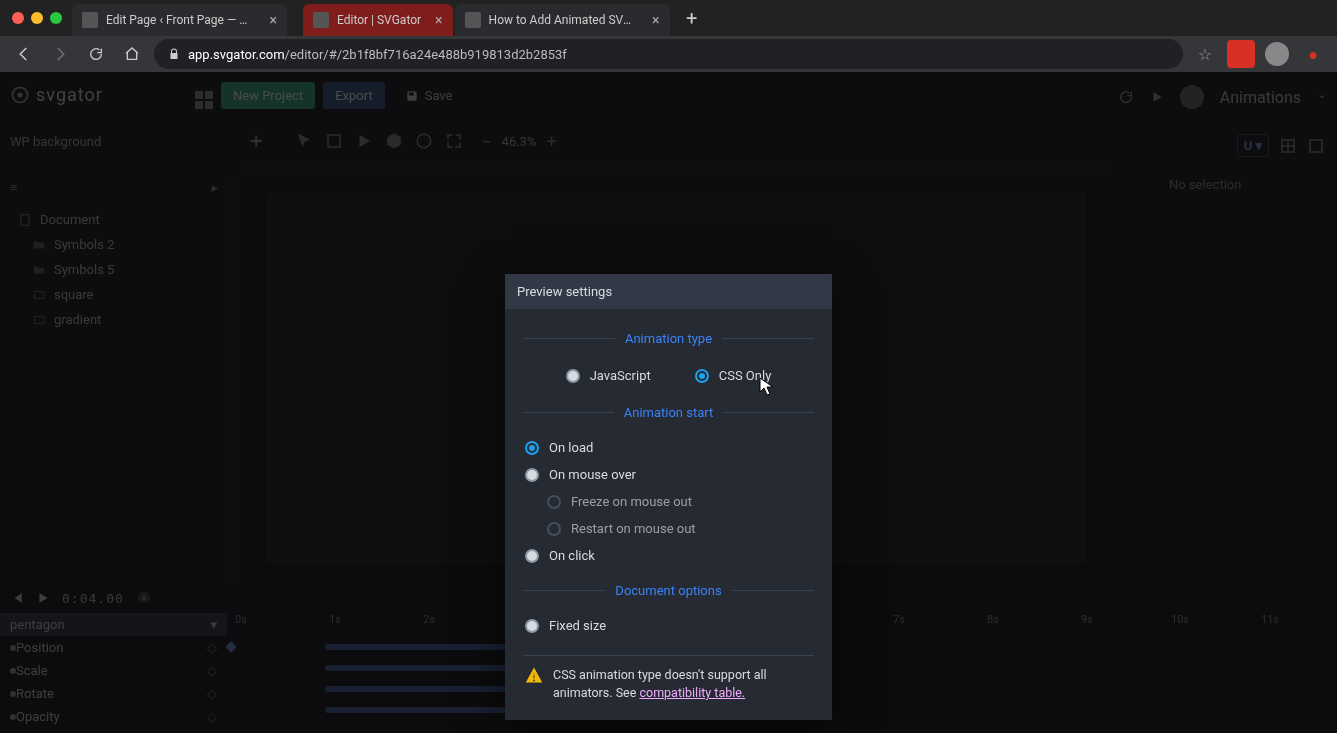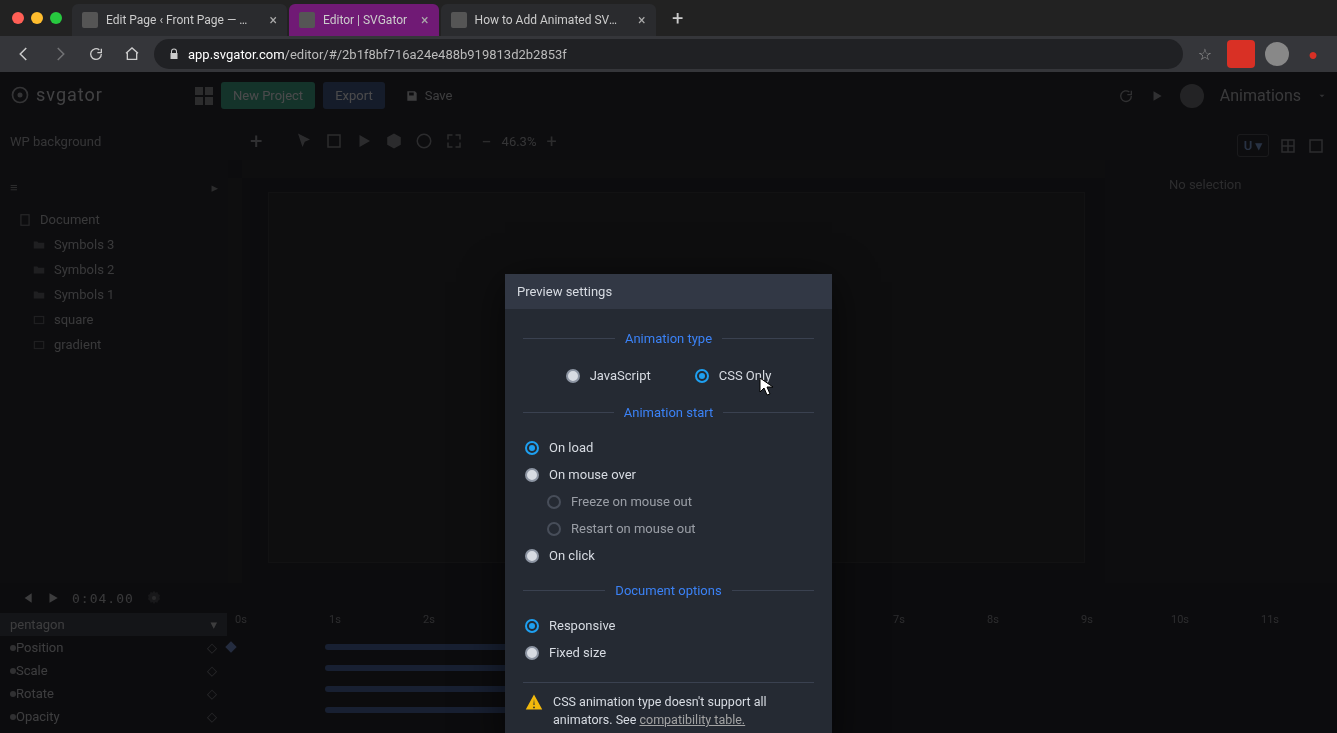--- a/index.html
+++ b/index.html
@@ -5,21 +5,21 @@
 * { margin:0; padding:0; box-sizing:border-box; font-family:-apple-system,BlinkMacSystemFont,"Segoe UI",Roboto,sans-serif; }
 body { width:1337px; height:733px; background:#000; color:#ccc; overflow:hidden; position:relative; }
 
 
 .bc { background:#222; }
 .tabs { display:flex; align-items:center; height:36px; padding:0 8px; gap:2px; }
 .traffic { display:flex; gap:7px; padding:0 8px 0 4px; }
 .traffic span { width:12px; height:12px; border-radius:50%; }
 .r{background:#ff5f56}.y{background:#ffbd2e}.g{background:#27c93f}
 .tab { display:flex; align-items:center; gap:8px; padding:0 10px; height:32px; font-size:12px; color:#ccc; max-width:215px; border-radius:6px 6px 0 0; position:relative; margin-top:4px; }
-.tab.active { background:#701a75; }
+.tab.active { background:#7f1d1d;margin-left:14px; }
 .tab:not(.active){ background:#2a2b2e; }
 .favicon { width:16px; height:16px; border-radius:2px; background:#555; flex:none; }
 .tab span{ white-space:nowrap; overflow:hidden; text-overflow:ellipsis; }
 .tabx { margin-left:6px; font-size:14px; color:#aaa; flex:none; }
 .newtab { width:28px; height:28px; display:flex; align-items:center; justify-content:center; color:#ccc; font-size:20px; margin-left:6px; }
 
 .addr { display:flex; align-items:center; gap:8px; padding:4px 10px; height:36px; background:#35363a; }
 .nb { width:28px; height:28px; display:flex; align-items:center; justify-content:center; color:#ccc; font-size:16px; }
 .url { flex:1; display:flex; align-items:center; gap:8px; background:#202124; border-radius:16px; height:30px; padding:0 14px; font-size:13px; color:#bbb; }
 .url .lock{ font-size:12px; }
@@ -31,21 +31,21 @@
 .app { position:relative; width:100%; height:calc(100% - 72px); }
 .dim { position:absolute; inset:0; background:#0d0d0f; }
 
 
 .faint{opacity:.25}
 
 .logo { position:absolute; top:12px; left:10px; display:flex; align-items:center; gap:6px; }
 .logo svg{width:20px;height:20px}
 .logo span{font-size:18px;letter-spacing:1px;color:#ddd}
 
-.topbar{ position:absolute; top:10px; left:195px; right:10px; display:flex; align-items:center; gap:8px;}
+.topbar{ position:absolute; top:10px; left:195px; right:10px; display:flex; align-items:flex-end; gap:8px;}
 .sq4{display:grid;grid-template-columns:8px 8px;gap:2px}
 .sq4 i{width:8px;height:8px;background:#888}
 .btn{padding:6px 12px;border-radius:3px;font-size:13px}
 .btn-np{background:#2aa37a;color:#fff}
 .btn-ex{background:#304a7a;color:#fff}
 .btn-sv{color:#ccc;display:flex;gap:6px;align-items:center}
 .spacer{flex:1}
 .topr{display:flex;align-items:center;gap:16px;color:#bbb}
 .avatar2{width:24px;height:24px;border-radius:50%;background:#666}
 
@@ -70,21 +70,21 @@
 .ruler.top{top:0;left:14px;right:0;height:18px}
 .ruler.left{top:18px;left:0;width:14px;bottom:0}
 .stage{position:absolute;top:32px;left:40px;right:20px;bottom:20px;background:#111;border:1px solid #222}
 
 .rightpanel{position:absolute;top:50px;right:0;width:180px;padding:12px;font-size:13px;color:#888}
 .rightpanel .row{display:flex;gap:10px;justify-content:flex-end;align-items:center}
 .udrop{border:1px solid #444;border-radius:3px;padding:3px 6px;color:#7aa0df;font-weight:600;font-size:13px}
 
 
 .timeline{position:absolute;left:0;right:0;bottom:0;height:150px;background:#0c0c0e}
-.tlhdr{height:30px;display:flex;align-items:center;gap:12px;padding:0 20px;color:#bbb;font-size:13px}
+.tlhdr{height:30px;display:flex;align-items:center;gap:12px;padding:0 10px;color:#bbb;font-size:13px}
 .tltime{font-family:monospace;letter-spacing:1px}
 .gear{opacity:.6}
 .trks{position:absolute;left:0;right:0;top:30px;bottom:0}
 .trkhead{width:227px;position:absolute;top:0;bottom:0;left:0;font-size:13px}
 .trkhead .rowt{padding:4px 10px;color:#ccc;display:flex;align-items:center;gap:0}
 .trkhead .rowt.main{background:#2a2d33}
 .trkhead .rowt .kf{margin-left:auto;opacity:.6}
 .tlbody{position:absolute;left:227px;right:0;top:0;bottom:0}
 .tlruler{height:24px;display:flex;color:#888;font-size:11px;position:relative}
 .tlruler span{position:absolute}
@@ -103,21 +103,21 @@
 .radio{display:flex;align-items:center;gap:10px;padding:6px 2px;cursor:pointer}
 .radio.nested{padding-left:24px;opacity:.65}
 .rd{width:14px;height:14px;border-radius:50%;border:2px solid #8d95a3;flex:none;display:flex;align-items:center;justify-content:center}
 .rd.sel{border-color:#1ea0f1}
 .rd.sel::after{content:"";width:6px;height:6px;border-radius:50%;background:#1ea0f1}
 .rd.off{border-color:#8d95a3;background:#d7dbe2}
 .rd.disabled{border-color:#5a616e;background:transparent}
 .hrow{display:flex;gap:40px;justify-content:center;padding:6px 0}
 .warn{display:flex;gap:10px;padding:10px 2px 4px;border-top:1px solid #3a4150;margin-top:12px;font-size:12.5px;line-height:1.45}
 .warn .wic{flex:none}
-.warn a{color:#a3a3a3;text-decoration:underline}
+.warn a{color:#f0abfc;text-decoration:underline}
 
 
 .cur{position:absolute;top:305px;left:759px;pointer-events:none}
 
 svg{display:block}
 </style>
 </head>
 <body>
 
 <div class="bc">
@@ -277,33 +277,27 @@
       <div class="l1">
         <svg class="tric" viewBox="0 0 24 24">
             <rect x="5" y="3" width="14" height="18" fill="none" stroke="#bbb" stroke-width="2"></rect>
           </svg>
         <span>Document</span>
       </div>
       <div class="l2">
           <svg class="tric" viewBox="0 0 24 24">
             <path fill="#888" d="M3 6h6l2 2h10v10H3z"></path>
           </svg>
-          <span>Symbols 3</span>
+          <span>Symbols 2</span>
         </div>
       <div class="l2">
           <svg class="tric" viewBox="0 0 24 24">
             <path fill="#888" d="M3 6h6l2 2h10v10H3z"></path>
           </svg>
-          <span>Symbols 2</span>
-        </div>
-      <div class="l2">
-          <svg class="tric" viewBox="0 0 24 24">
-            <path fill="#888" d="M3 6h6l2 2h10v10H3z"></path>
-          </svg>
-          <span>Symbols 1</span>
+          <span>Symbols 5</span>
         </div>
       <div class="l2">
           <svg class="tric" viewBox="0 0 24 24">
             <rect x="4" y="6" width="16" height="12" fill="none" stroke="#888" stroke-width="2"></rect>
           </svg>
           <span>square</span>
         </div>
       <div class="l2">
           <svg class="tric" viewBox="0 0 24 24">
             <rect x="4" y="6" width="16" height="12" fill="none" stroke="#888" stroke-width="2"></rect>
@@ -434,24 +428,20 @@
           <span class="rd off"></span>
           <span>On click</span>
         </label>
       </div>
 
       <div class="sect">
           <span>Document options</span>
         </div>
       <div class="rgroup">
         <label class="radio">
-          <span class="rd sel"></span>
-          <span>Responsive</span>
-        </label>
-        <label class="radio">
           <span class="rd off"></span>
           <span>Fixed size</span>
         </label>
       </div>
 
       <div class="warn">
         <span class="wic">
           <svg width="18" height="18" viewBox="0 0 24 24">
               <path fill="#f2b90c" d="M12 2L1 22h22L12 2zm0 6l.8 8h-1.6L12 8zm0 10a1.2 1.2 0 1 1 0 2.4 1.2 1.2 0 0 1 0-2.4z"></path>
             </svg>

